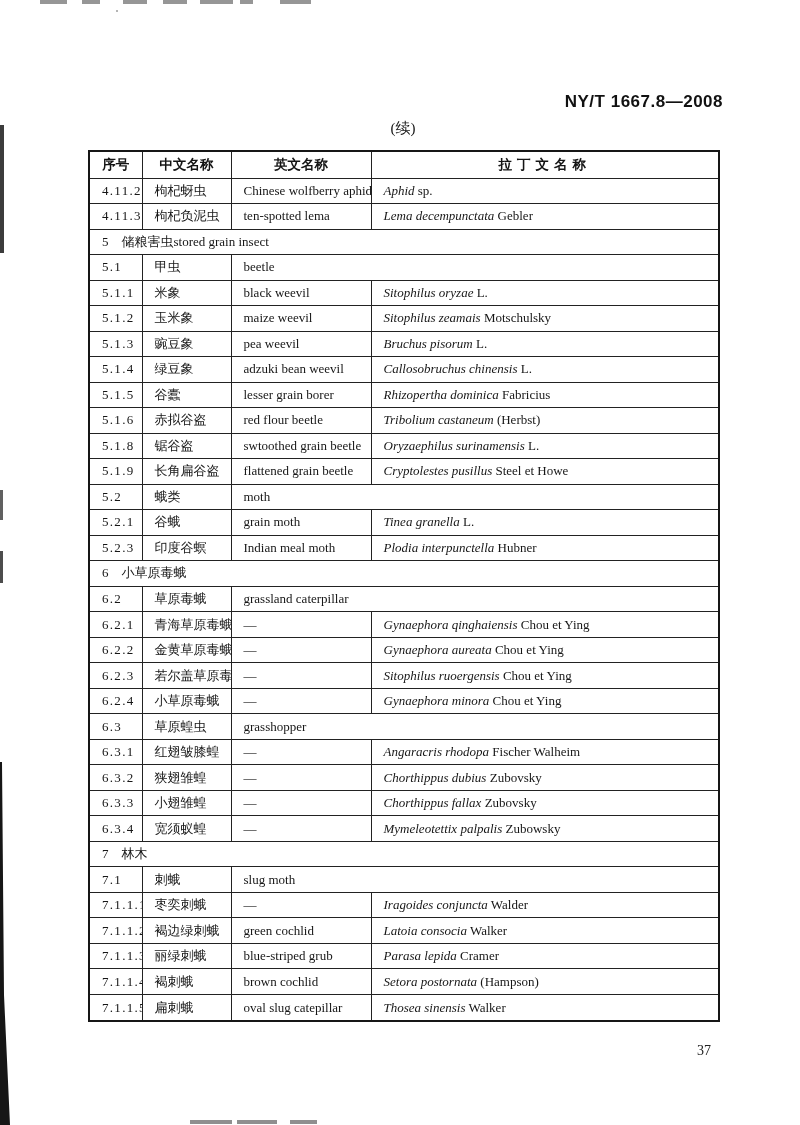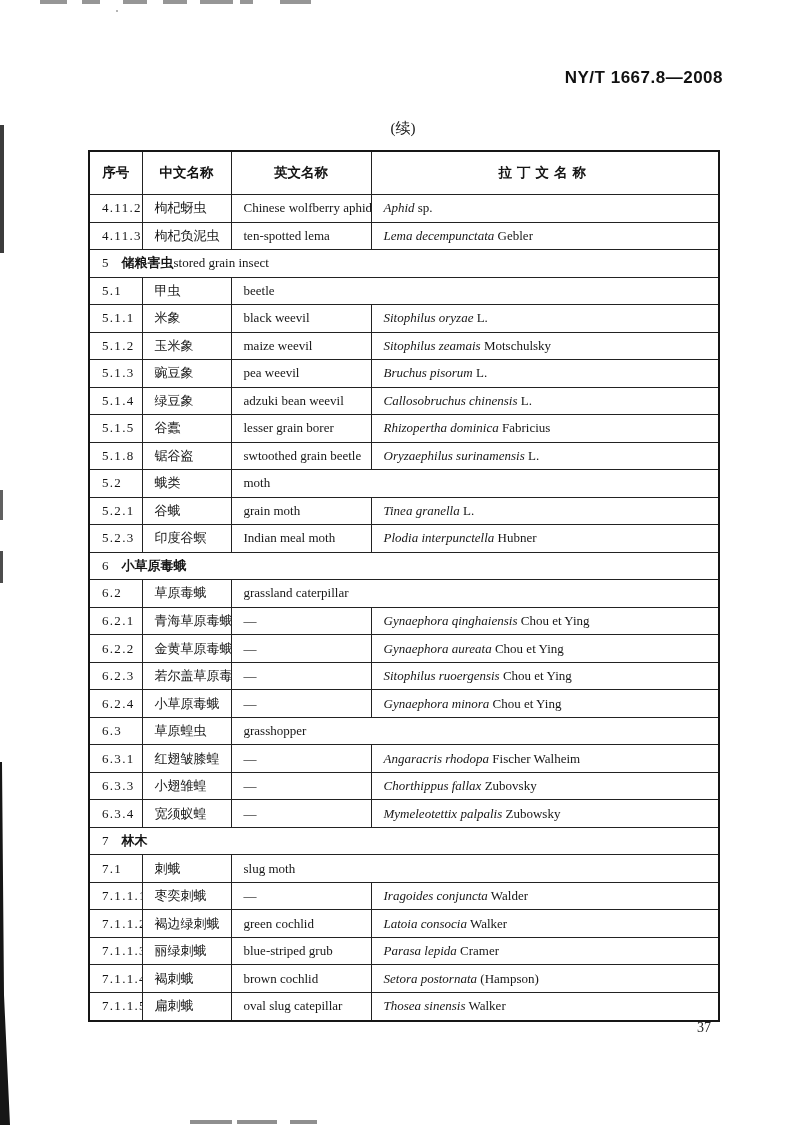--- a/index.html
+++ b/index.html
@@ -5,21 +5,21 @@
   html,body { margin:0; padding:0; }
   body {
     width:800px; height:1125px;
     background:#ffffff;
     position:relative;
     overflow:hidden;
     font-family:"Liberation Serif","DejaVu Serif",serif;
     color:#1a1a1a;
   }
   .std-code {
-    position:absolute; top:68px; right:77px;
+    position:absolute; top:92px; right:77px;
     font-family:"Liberation Sans","DejaVu Sans",sans-serif;
     font-weight:bold; font-size:17px; letter-spacing:0.5px;
     color:#111;
   }
   .continued {
     position:absolute; top:119px; left:88px; width:630px;
     text-align:center; font-size:15px; color:#161616;
   }
   table.species {
     position:absolute; left:88px; top:150px;
@@ -28,36 +28,36 @@
     border:2px solid #161616;
   }
   table.species th, table.species td {
     border:1px solid #222;
     vertical-align:middle;
     overflow:hidden; white-space:nowrap;
   }
   table.species thead tr { height:27px; }
   table.species th {
     font-size:13.5px; font-weight:bold; text-align:center;
-    padding:12px; color:#141414;
+    padding:3px; color:#141414;
   }
   th.h-latin { letter-spacing:5px;margin-top:8px; }
   table.species td { font-size:13px; padding:0 2px 0 12px; color:#161616; }
   td.cell-no { padding-left:9px; letter-spacing:1.3px; font-size:12.5px; }
   td.cell-cn { font-size:13px; }
   td.cell-en { font-size:13px; }
   td.cell-latin { padding-left:14px; }
   .sci { font-style:italic; }
   .auth { font-style:normal; }
   td.section-cell { padding-left:9px; }
   .sec-no { margin-right:12px; letter-spacing:1px; }
-  .sec-cn { font-weight:bold;margin-top:36px; }
+  .sec-cn { font-weight:normal;margin-top:36px; }
   .sec-en { }
   .page-num {
-    position:absolute; top:1020px; left:686px; width:36px;
+    position:absolute; top:1043px; left:686px; width:36px;
     text-align:center; font-size:14px; color:#222;
   }
   
   .artifact { position:absolute; pointer-events:none; }
   .dash { height:4px; top:0; background:#969696; }
   .bdash { height:4px; top:1120px; background:#8f8f8f; }
 </style>
 </head>
 <body>
 
@@ -146,26 +146,38 @@
         <td class="cell-en">adzuki bean weevil</td>
         <td class="cell-latin"><span class="sci">Callosobruchus chinensis</span> <span class="auth">L.</span></td>
       </tr>
       <tr>
         <td class="cell-no">5.1.5</td>
         <td class="cell-cn">谷蠹</td>
         <td class="cell-en">lesser grain borer</td>
         <td class="cell-latin"><span class="sci">Rhizopertha dominica</span> <span class="auth">Fabricius</span></td>
       </tr>
       <tr>
+        <td class="cell-no">5.1.6</td>
+        <td class="cell-cn">赤拟谷盗</td>
+        <td class="cell-en">red flour beetle</td>
+        <td class="cell-latin"><span class="sci">Tribolium castaneum</span> <span class="auth">(Herbst)</span></td>
+      </tr>
+      <tr>
         <td class="cell-no">5.1.8</td>
         <td class="cell-cn">锯谷盗</td>
         <td class="cell-en">swtoothed grain beetle</td>
         <td class="cell-latin"><span class="sci">Oryzaephilus surinamensis</span> <span class="auth">L.</span></td>
       </tr>
       <tr>
+        <td class="cell-no">5.1.9</td>
+        <td class="cell-cn">长角扁谷盗</td>
+        <td class="cell-en">flattened grain beetle</td>
+        <td class="cell-latin"><span class="sci">Cryptolestes pusillus</span> <span class="auth">Steel et Howe</span></td>
+      </tr>
+      <tr>
         <td class="cell-no">5.2</td>
         <td class="cell-cn">蛾类</td>
         <td class="cell-en" colspan="2">moth</td>
       </tr>
       <tr>
         <td class="cell-no">5.2.1</td>
         <td class="cell-cn">谷蛾</td>
         <td class="cell-en">grain moth</td>
         <td class="cell-latin"><span class="sci">Tinea granella</span> <span class="auth">L.</span></td>
       </tr>
@@ -212,20 +224,26 @@
         <td class="cell-cn">草原蝗虫</td>
         <td class="cell-en" colspan="2">grasshopper</td>
       </tr>
       <tr>
         <td class="cell-no">6.3.1</td>
         <td class="cell-cn">红翅皱膝蝗</td>
         <td class="cell-en">—</td>
         <td class="cell-latin"><span class="sci">Angaracris rhodopa</span> <span class="auth">Fischer Walheim</span></td>
       </tr>
       <tr>
+        <td class="cell-no">6.3.2</td>
+        <td class="cell-cn">狭翅雏蝗</td>
+        <td class="cell-en">—</td>
+        <td class="cell-latin"><span class="sci">Chorthippus dubius</span> <span class="auth">Zubovsky</span></td>
+      </tr>
+      <tr>
         <td class="cell-no">6.3.3</td>
         <td class="cell-cn">小翅雏蝗</td>
         <td class="cell-en">—</td>
         <td class="cell-latin"><span class="sci">Chorthippus fallax</span> <span class="auth">Zubovsky</span></td>
       </tr>
       <tr>
         <td class="cell-no">6.3.4</td>
         <td class="cell-cn">宽须蚁蝗</td>
         <td class="cell-en">—</td>
         <td class="cell-latin"><span class="sci">Mymeleotettix palpalis</span> <span class="auth">Zubowsky</span></td>

